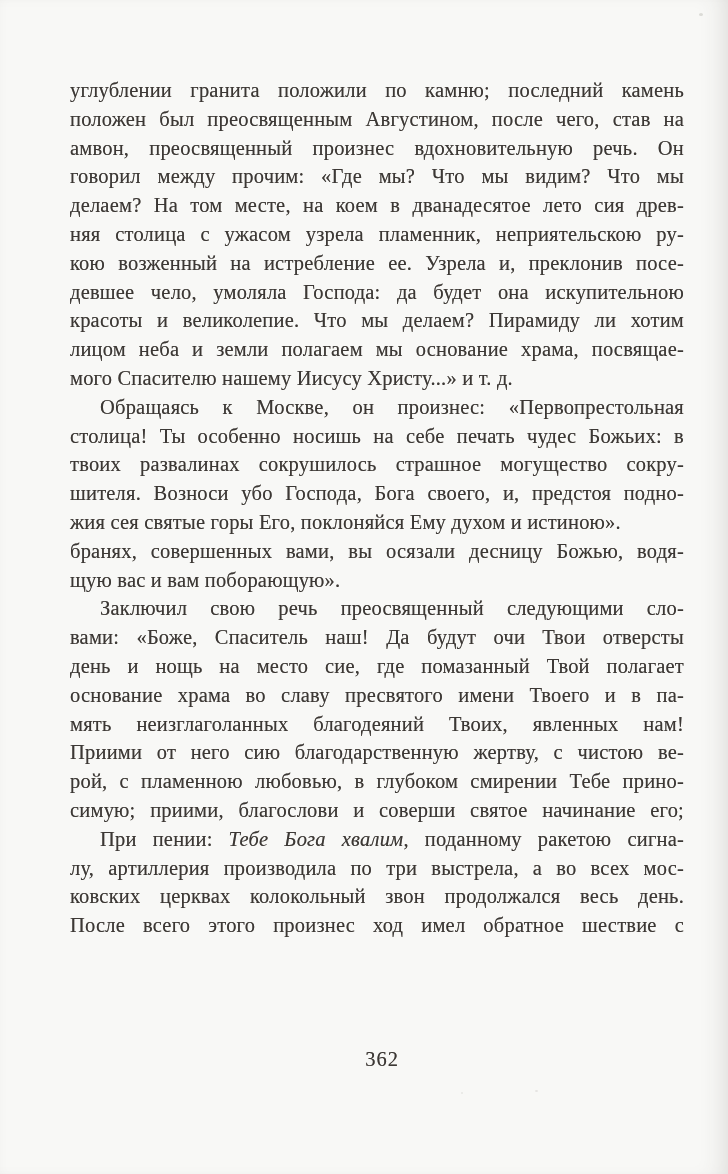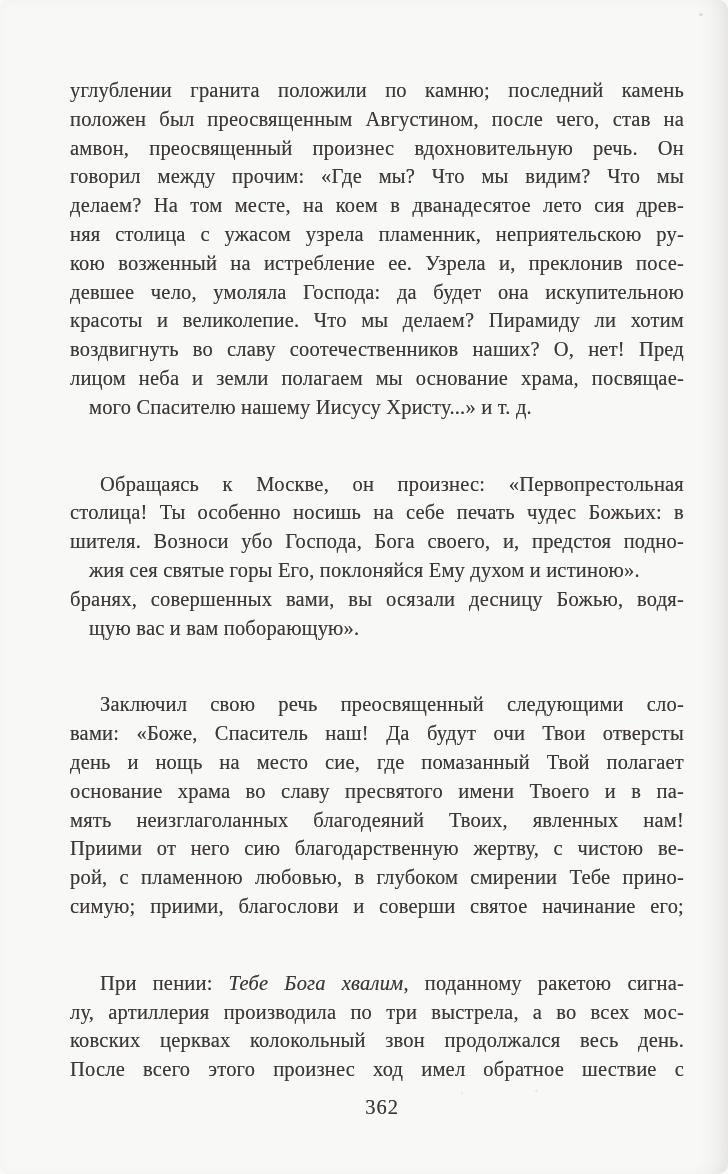--- a/index.html
+++ b/index.html
@@ -10,44 +10,43 @@
     font-family: "Liberation Serif", "DejaVu Serif", serif;
     color: var(--ink);
   }
   .page {
     position: relative;
     width: 728px;
     height: 1174px;
     background: var(--paper);
     box-shadow: inset -20px 0 28px -20px rgba(60,55,50,0.18),
                 inset 4px 0 18px -14px rgba(60,55,50,0.10);
-    border-radius: 10px;
   }
   .text-block {
     position: absolute;
     left: 70px;
     top: 76px;
     width: 614px;
     font-size: 20.5px;
     line-height: 28.8px;
     letter-spacing: 0.2px;
     text-shadow: 0 0 0.6px rgba(60,54,48,0.55);
   }
   .line {
     text-align: justify;
     text-align-last: justify;
     height: 28.8px;
     overflow: visible;
   }
-  .line.para-end { text-align-last: left; margin-left: 19px; }
-  .line.indent { text-indent: 30px; margin-top: 48px; }
+  .line.para-end { text-align-last: left; }
+  .line.indent { text-indent: 30px; }
   .em { font-style: italic; }
   .page-number {
     position: absolute;
-    top: 1096px;
+    top: 1048px;
     left: 382px;
     transform: translateX(-50%);
     font-size: 20.5px;
     letter-spacing: 1px;
     text-shadow: 0 0 0.6px rgba(60,54,48,0.55);
   }
   .speck {
     position: absolute;
     background: #b9b7b2;
     border-radius: 50%;
@@ -64,25 +63,25 @@
   <div class="text-block">
       <div class="line"><span>углублении гранита положили по камню; последний камень</span></div>
       <div class="line"><span>положен был преосвященным Августином, после чего, став на</span></div>
       <div class="line"><span>амвон, преосвященный произнес вдохновительную речь. Он</span></div>
       <div class="line"><span>говорил между прочим: «Где мы? Что мы видим? Что мы</span></div>
       <div class="line"><span>делаем? На том месте, на коем в дванадесятое лето сия древ-</span></div>
       <div class="line"><span>няя столица с ужасом узрела пламенник, неприятельскою ру-</span></div>
       <div class="line"><span>кою возженный на истребление ее. Узрела и, преклонив посе-</span></div>
       <div class="line"><span>девшее чело, умоляла Господа: да будет она искупительною</span></div>
       <div class="line"><span>красоты и великолепие. Что мы делаем? Пирамиду ли хотим</span></div>
-      <div class="line"><span>воздвигнуть во славу соотечественников наших? О, нет! Пред</span></div>
       <div class="line"><span>лицом неба и земли полагаем мы основание храма, посвящае-</span></div>
       <div class="line para-end"><span>мого Спасителю нашему Иисусу Христу...» и т. д.</span></div>
       <div class="line indent"><span>Обращаясь к Москве, он произнес: «Первопрестольная</span></div>
       <div class="line"><span>столица! Ты особенно носишь на себе печать чудес Божьих: в</span></div>
+      <div class="line"><span>твоих развалинах сокрушилось страшное могущество сокру-</span></div>
       <div class="line"><span>шителя. Возноси убо Господа, Бога своего, и, предстоя подно-</span></div>
       <div class="line para-end"><span>жия сея святые горы Его, поклоняйся Ему духом и истиною».</span></div>
       <div class="line"><span>бранях, совершенных вами, вы осязали десницу Божью, водя-</span></div>
       <div class="line para-end"><span>щую вас и вам поборающую».</span></div>
       <div class="line indent"><span>Заключил свою речь преосвященный следующими сло-</span></div>
       <div class="line"><span>вами: «Боже, Спаситель наш! Да будут очи Твои отверсты</span></div>
       <div class="line"><span>день и нощь на место сие, где помазанный Твой полагает</span></div>
       <div class="line"><span>основание храма во славу пресвятого имени Твоего и в па-</span></div>
       <div class="line"><span>мять неизглаголанных благодеяний Твоих, явленных нам!</span></div>
       <div class="line"><span>Приими от него сию благодарственную жертву, с чистою ве-</span></div>

